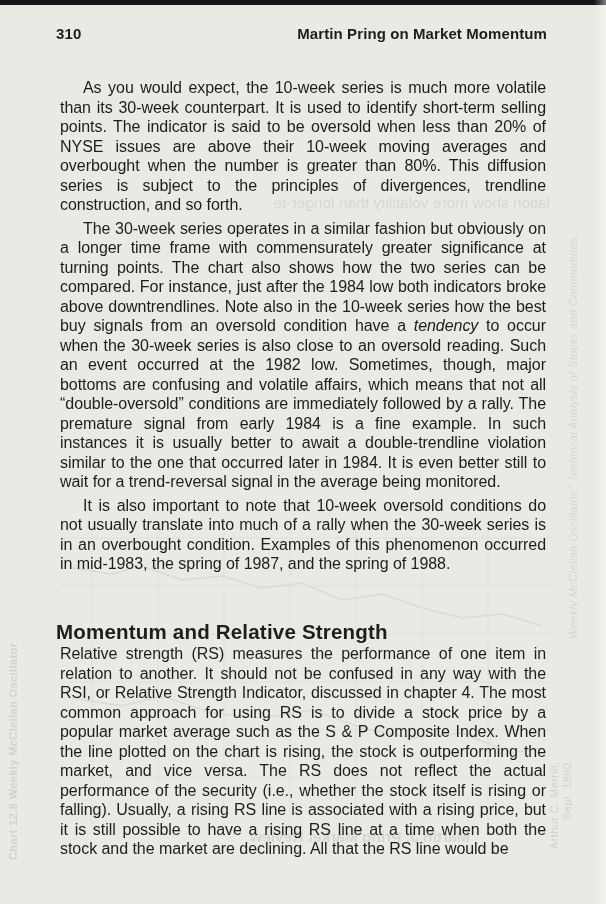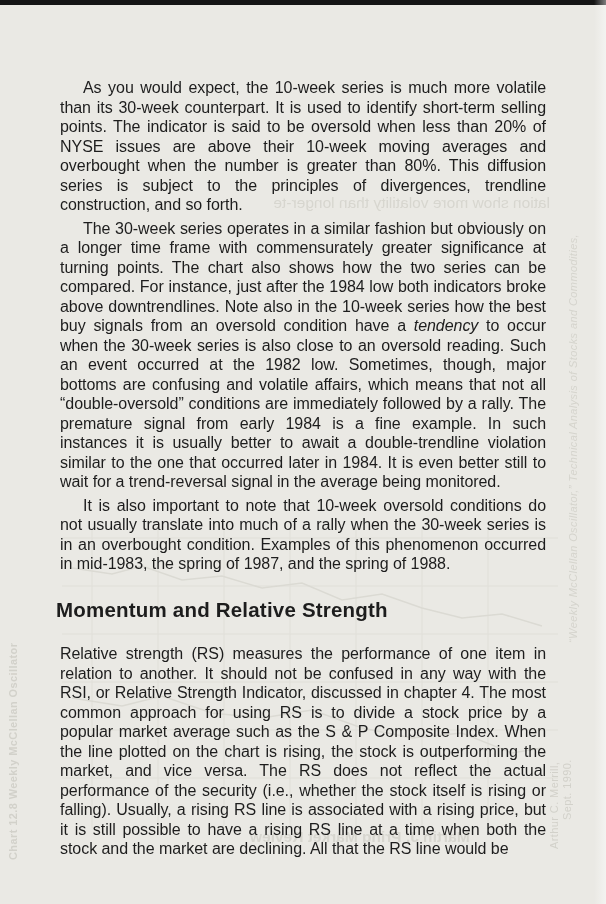--- a/index.html
+++ b/index.html
@@ -42,21 +42,21 @@
     line-height: 19.5px;
     letter-spacing: -0.05px;
     z-index: 2;
   }
   .text-col.main { top: 74px; }
   .text-col.after-heading { top: 640px; }
   p.para { margin: 4px; padding: 0; }
   p.indent { text-indent: 23px; }
   .section-heading {
     position: absolute;
-    left: 56px; top: 598px;
+    left: 56px; top: 620px;
     margin: 0;
     font-size: 20.5px;
     font-weight: 700;
     letter-spacing: 0.2px;
     z-index: 2;
   }
   
   .ghost {
     position: absolute;
     color: #c9c8c1;
@@ -119,20 +119,24 @@
   </svg>
 
   <div class="ghost vertical ghost-left-caption">Chart 12.8   Weekly McClellan Oscillator</div>
   <div class="ghost vertical ghost-right-citation">“Weekly McClellan Oscillator,” Technical Analysis of Stocks and Commodities,</div>
   <div class="ghost vertical ghost-right-author">Arthur C. Merrill,</div>
   <div class="ghost vertical ghost-right-date">Sept. 1990.</div>
 
   <div class="ghost mirrored ghost-mid-line">lation show more volatility than longer-te</div>
   <div class="ghost mirrored ghost-bottom-line">Martin J. Pring Market Review</div>
 
+  <div class="header">
+    <span>310</span>
+    <span>Martin Pring on Market Momentum</span>
+  </div>
 
   <div class="text-col main">
     <p class="para indent">As you would expect, the 10-week series is much more volatile than its 30-week counterpart. It is used to identify short-term selling points. The indicator is said to be oversold when less than 20% of NYSE issues are above their 10-week moving averages and overbought when the number is greater than 80%. This diffusion series is subject to the principles of divergences, trendline construction, and so forth.</p>
     <p class="para indent"><span>The 30-week series operates in a similar fashion but obviously on a longer time frame with commensurately greater significance at turning points. The chart also shows how the two series can be compared. For instance, just after the 1984 low both indicators broke above downtrendlines. Note also in the 10-week series how the best buy signals from an oversold condition have a </span><em>tendency</em><span> to occur when the 30-week series is also close to an oversold reading. Such an event occurred at the 1982 low. Sometimes, though, major bottoms are confusing and volatile affairs, which means that not all “double-oversold” conditions are immediately followed by a rally. The premature signal from early 1984 is a fine example. In such instances it is usually better to await a double-trendline violation similar to the one that occurred later in 1984. It is even better still to wait for a trend-reversal signal in the average being monitored.</span></p>
     <p class="para indent">It is also important to note that 10-week oversold conditions do not usually translate into much of a rally when the 30-week series is in an overbought condition. Examples of this phenomenon occurred in mid-1983, the spring of 1987, and the spring of 1988.</p>
   </div>
 
   <h2 class="section-heading">Momentum and Relative Strength</h2>
 
   <div class="text-col after-heading">

